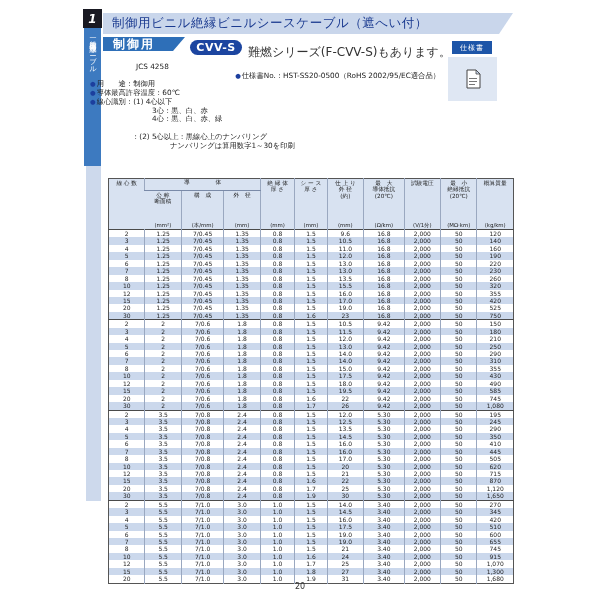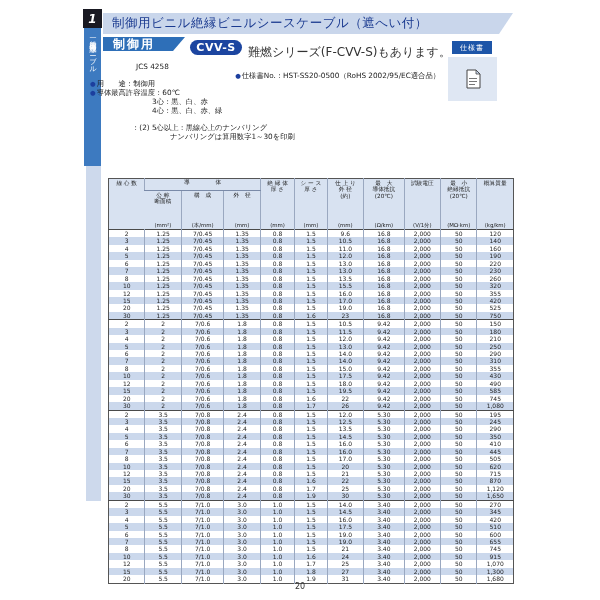--- a/index.html
+++ b/index.html
@@ -120,20 +120,21 @@
     <rect x="4" y="12" width="8" height="1" fill="#777"></rect>
     <rect x="4" y="15" width="6" height="1" fill="#777"></rect>
   </svg>
 </div>
 
 <div class="specs" id="specs">
     <div class="spec-line" style="padding-left: 46px;"><span>JCS 4258</span></div>
     <div class="spec-line" style="padding-left: 0px; text-align: right;"><span class="bullet">●</span><span>仕様書No.：HST-SS20-0500（RoHS 2002/95/EC適合品）</span></div>
     <div class="spec-line" style="padding-left: 0px;"><span class="bullet">●</span><span>用　　途：制御用</span></div>
     <div class="spec-line" style="padding-left: 0px;"><span class="bullet">●</span><span>導体最高許容温度：60℃</span></div>
+    <div class="spec-line" style="padding-left: 0px;"><span class="bullet">●</span><span>線心識別：(1) 4心以下</span></div>
     <div class="spec-line" style="padding-left: 62px;"><span>3心：黒、白、赤</span></div>
     <div class="spec-line" style="padding-left: 62px;"><span>4心：黒、白、赤、緑</span></div>
     <div class="spec-line" style="padding-left: 42px; margin-top: 9px;"><span>：(2) 5心以上：黒線心上のナンバリング</span></div>
     <div class="spec-line" style="padding-left: 80px;"><span>ナンバリングは算用数字1～30を印刷</span></div>
   </div>
 
 <table class="spec" id="spec-table">
     <colgroup>
       <col style="width: 9%;">
       <col style="width: 9%;">

